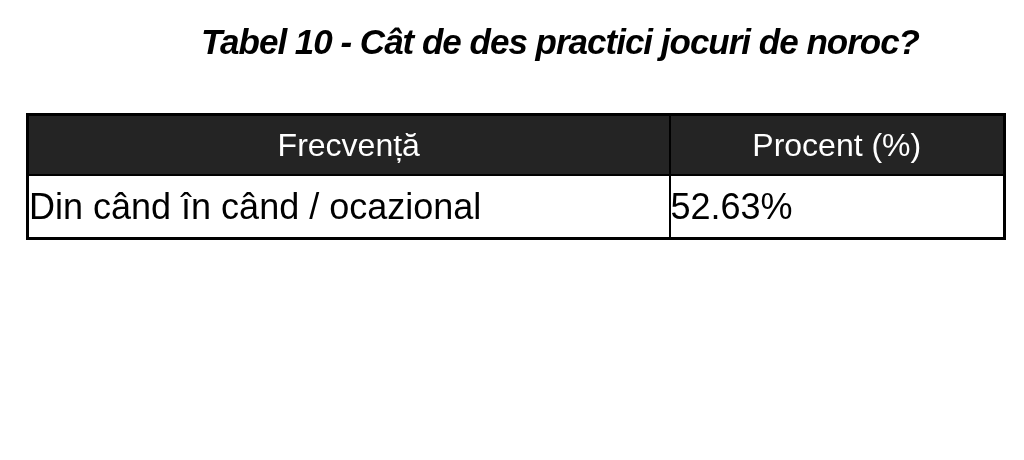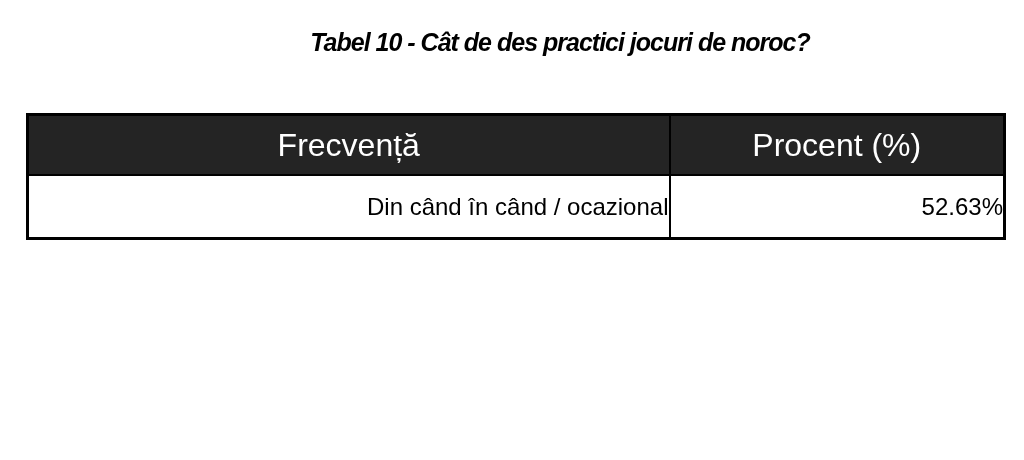--- a/index.html
+++ b/index.html
@@ -13,21 +13,21 @@
     background: var(--page-bg, #ffffff);
     font-family: "Liberation Sans", sans-serif;
     overflow: hidden;
   }
   .title {
     position: absolute;
     top: 18px;
     left: 96px;
     width: 928px;
     text-align: center;
-    font-size: 25px;
+    font-size: 35px;
     line-height: 48px;
     font-weight: bold;
     font-style: italic;
     letter-spacing: -1px;
     color: var(--body-text, #000000);
     white-space: nowrap;
   }
   table.freq-table {
     position: absolute;
     left: 26px;
@@ -47,23 +47,23 @@
     font-size: 32px;
     font-weight: normal;
     text-align: center;
     vertical-align: middle;
     border: 2px solid var(--border-color, #000000);
     padding: 0;
   }
   table.freq-table td {
     height: 61px;
     color: var(--body-text, #000000);
-    font-size: 24px;
+    font-size: 36px;
     font-weight: normal;
-    text-align: right;
+    text-align: left;
     vertical-align: middle;
     border: 2px solid var(--border-color, #000000);
     padding: 0;
     background: #ffffff;
   }
 </style>
 </head>
 <body>
 
 <div class="title">Tabel 10 - Cât de des practici jocuri de noroc?</div>

